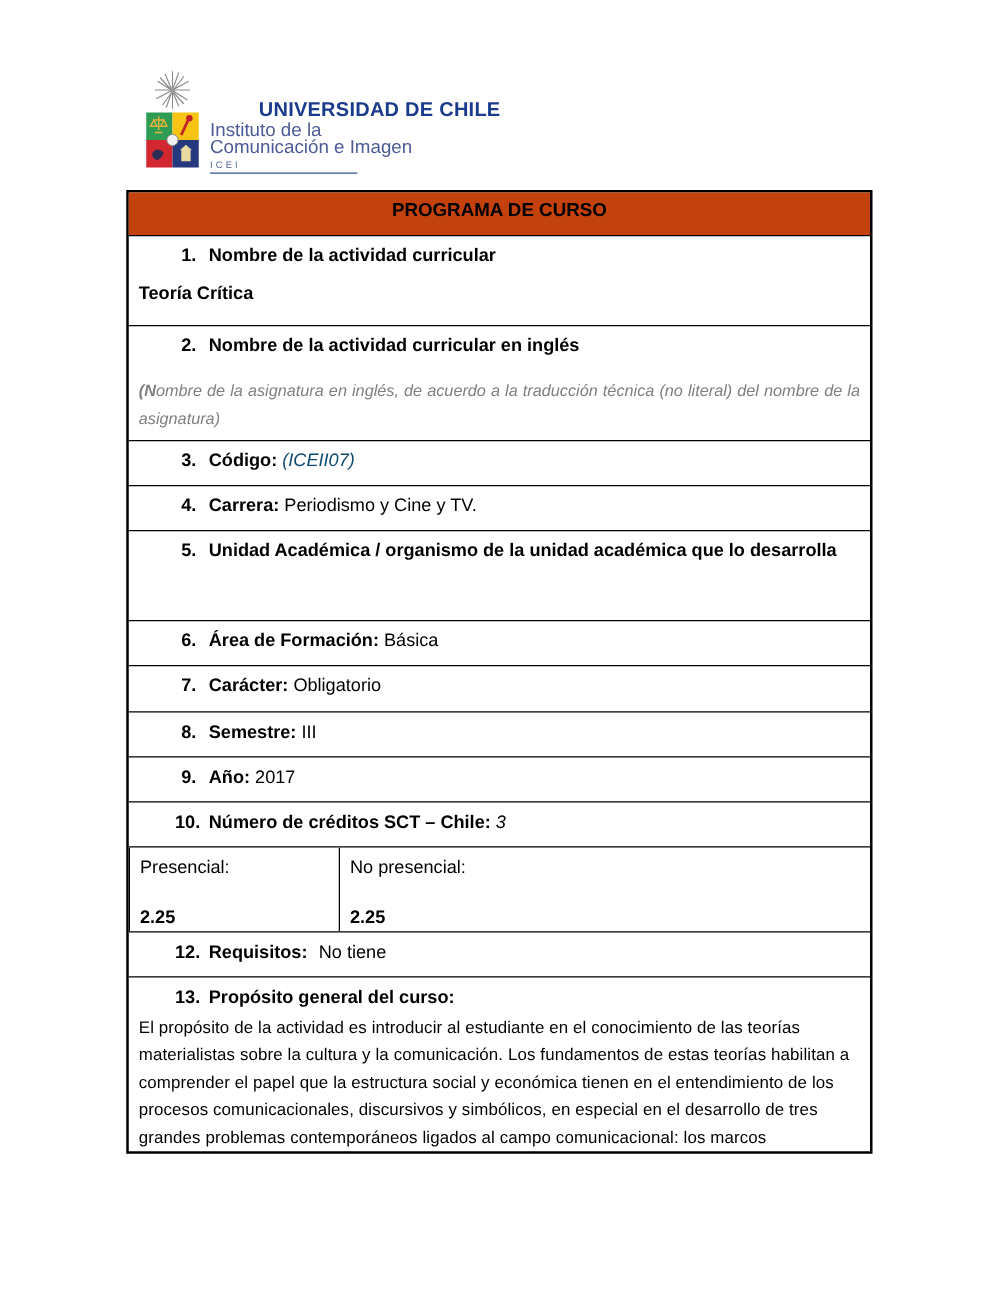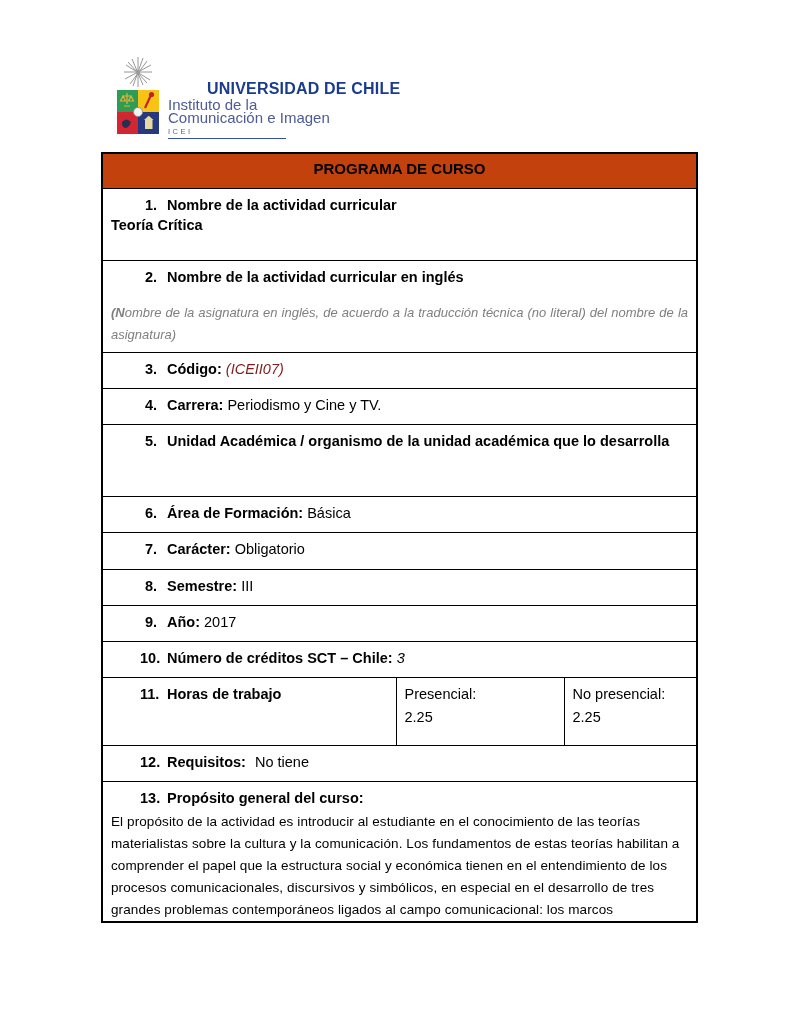--- a/index.html
+++ b/index.html
@@ -31,44 +31,44 @@
     font-weight:bold; font-size:15px; padding-top:6px;
   }
 
   .trow { font-size:14.5px; padding:8px 8px 0 8px; } .h36{height:36px} .h37{height:37px} .h68{height:68px}
   .h72{height:72px} .h92{height:92px} .h140{height:140px}
 
   .num  { display:inline-block; margin-left:34px; width:22px; font-weight:bold; }
   .num2 { display:inline-block; margin-left:29px; width:27px; font-weight:bold; }
   .lbl  { font-weight:bold; }
   .val  { font-weight:normal; }
-  .val-muted  { color:#7f1d1d; font-style:italic; }
+  .val-muted  { color:#0c4a6e; font-style:italic; }
   .val-italic { font-style:italic; }
   .gap  { margin-left:5px; }
 
-  .second-line { margin-top:4px; font-weight:bold; }
+  .second-line { margin-top:14px; font-weight:bold; }
   .second-line.plain { font-weight:normal; margin-left:56px; }
 
   .note {
     margin-top:17px; color:#7F7F7F; font-style:italic;
     font-size:13px; line-height:22px; text-align:justify;
   }
   .note::first-letter { font-weight:bold; }
 
   .para {
     margin-top:5px; font-size:13.5px; line-height:22px;
     letter-spacing:0.1px; text-align:left;
   }
 
   
   .cols { display:flex; padding:0; }
   .cols .c1 { width:292.5px; padding:8px; font-size:14.5px; }
   .cols .c2 { width:168px; border-left:1.5px solid #000; padding:8px; font-size:14.5px; }
   .cols .c3 { flex:1; border-left:1.5px solid #000; padding:8px; font-size:14.5px; }
-  .cols .cell-value { margin-top:7px; }
+  .cols .cell-value { margin-top:24px;font-weight:bold; }
 </style>
 </head>
 <body>
 
 <div class="logo">
   <svg width="46" height="80" viewBox="0 0 46 80">
     <g stroke="#8a8a8a" stroke-width="0.9">
       <line x1="23" y1="1" x2="23" y2="31"></line>
       <line x1="13" y1="6" x2="32" y2="27"></line>
       <line x1="32" y1="5" x2="15" y2="28"></line>
@@ -147,23 +147,20 @@
     <span class="num">9.</span><span class="lbl">Año:</span>
     <span class="val">2017</span>
   </div>
 
   <div class="trow h36">
     <span class="num2">10.</span><span class="lbl">Número de créditos SCT – Chile:</span>
     <span class="val val-italic">3</span>
   </div>
 
   <div class="cols h68">
-    <div class="c1">
-      <span class="num2">11.</span><span class="lbl">Horas de trabajo</span>
-    </div>
     <div class="c2">
       <div>Presencial:</div>
       <div class="cell-value">2.25</div>
     </div>
     <div class="c3">
       <div>No presencial:</div>
       <div class="cell-value">2.25</div>
     </div>
   </div>
 

